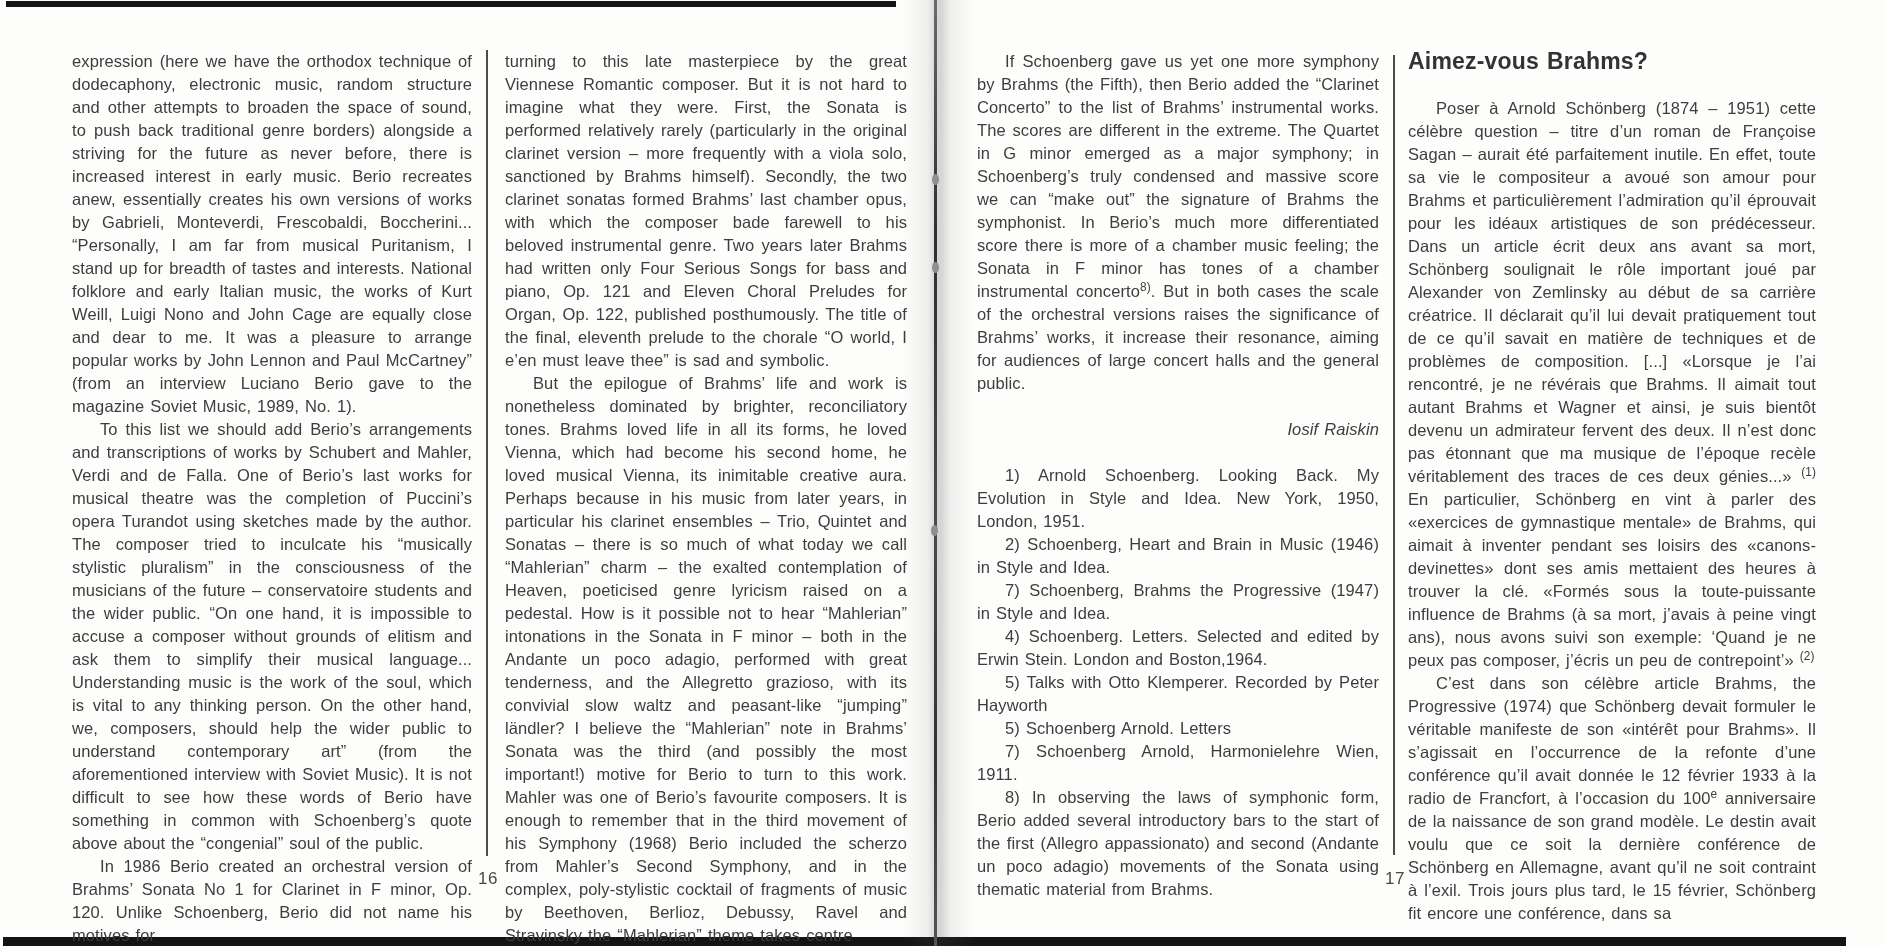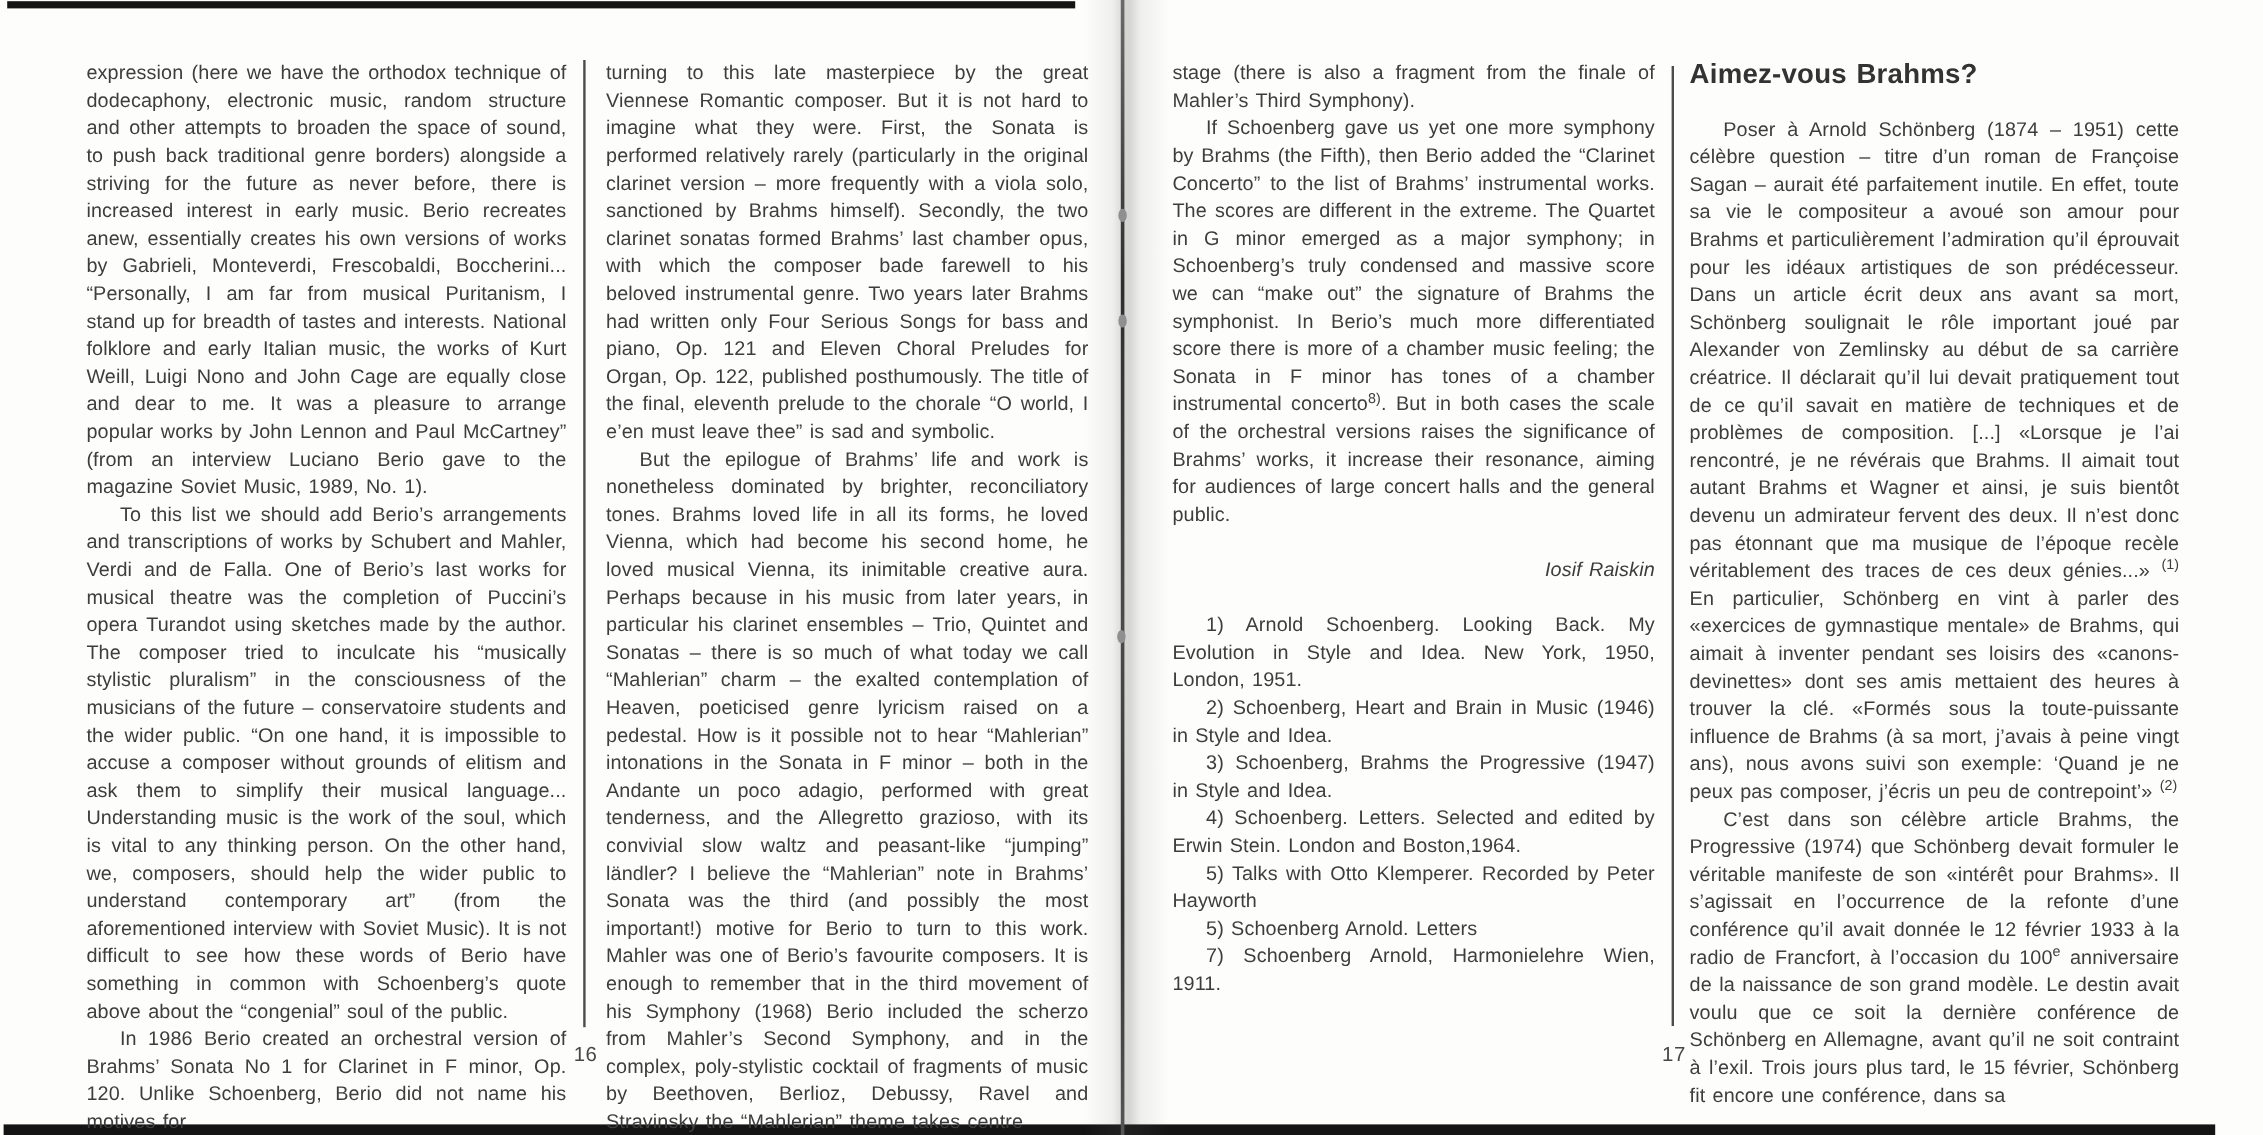--- a/index.html
+++ b/index.html
@@ -83,30 +83,30 @@
   <div class="divider divider-left"></div>
   <div class="col col-l2">
       <div class="block p"><span>turning to this late masterpiece by the great Viennese Romantic composer. But it is not hard to imagine what they were. First, the Sonata is performed relatively rarely (particularly in the original clarinet version – more frequently with a viola solo, sanctioned by Brahms himself). Secondly, the two clarinet sonatas formed Brahms’ last chamber opus, with which the composer bade farewell to his beloved instrumental genre. Two years later Brahms had written only Four Serious Songs for bass and piano, Op. 121 and Eleven Choral Preludes for Organ, Op. 122, published posthumously. The title of the final, eleventh prelude to the chorale “O world, I e’en must leave thee” is sad and symbolic.</span></div>
       <div class="block p indent"><span>But the epilogue of Brahms’ life and work is nonetheless dominated by brighter, reconciliatory tones. Brahms loved life in all its forms, he loved Vienna, which had become his second home, he loved </span><span class="i">musical Vienna</span><span>, its inimitable creative aura. Perhaps because in his music from later years, in particular his clarinet ensembles – Trio, Quintet and Sonatas – there is so much of what today we call “Mahlerian” charm – the exalted contemplation of Heaven, poeticised genre lyricism raised on a pedestal. How is it possible not to hear “Mahlerian” intonations in the Sonata in F minor – both in the Andante un poco adagio, performed with great tenderness, and the Allegretto grazioso, with its convivial slow waltz and peasant-like “jumping” ländler? I believe the “Mahlerian” note in Brahms’ Sonata was the third (and possibly the most important!) motive for Berio to turn to this work. Mahler was one of Berio’s favourite composers. It is enough to remember that in the third movement of his Symphony (1968) Berio included the scherzo from Mahler’s Second Symphony, and in the complex, poly-stylistic cocktail of fragments of music by Beethoven, Berlioz, Debussy, Ravel and Stravinsky the “Mahlerian” theme takes centre</span></div>
     </div>
   <div class="page-number pn-left">16</div>
 </section>
 
 <section>
   <div class="col col-r1">
-      <div class="block p"><span>stage (there is also a fragment from the finale of Mahler’s Third Symphony).</span></div>
       <div class="block p indent"><span>If Schoenberg gave us yet one more symphony by Brahms (the Fifth), then Berio added the “Clarinet Concerto” to the list of Brahms’ instrumental works. The scores are different in the extreme. The Quartet in G minor emerged as a major symphony; in Schoenberg’s truly condensed and massive score we can “make out” the signature of Brahms the symphonist. In Berio’s much more differentiated score there is more of a chamber music feeling; the Sonata in F minor has tones of a chamber instrumental concerto</span><span class="sup">8)</span><span>. But in both cases the scale of the orchestral versions raises the significance of Brahms’ works, it increase their resonance, aiming for audiences of large concert halls and the general public.</span></div>
       <div class="block signature"><span>Iosif Raiskin</span></div>
       <div class="block p indent"><span>1) Arnold Schoenberg. </span><span class="i">Looking Back. My Evolution</span><span> in </span><span class="i">Style and Idea</span><span>. New York, 1950, London, 1951.</span></div>
       <div class="block p indent"><span>2) Schoenberg, </span><span class="i">Heart and Brain in Music</span><span> (1946) in </span><span class="i">Style and Idea</span><span>.</span></div>
-      <div class="block p indent"><span>3) Schoenberg, </span><span class="i">Brahms the Progressive</span><span> (1947) in </span><span class="i">Style and Idea</span><span>.</span></div>
+      <div class="block p indent"><span>7) Schoenberg, </span><span class="i">Brahms the Progressive</span><span> (1947) in </span><span class="i">Style and Idea</span><span>.</span></div>
       <div class="block p indent"><span>4) Schoenberg. </span><span class="i">Letters</span><span>. Selected and edited by Erwin Stein. London and Boston,1964.</span></div>
       <div class="block p indent"><span>5) Talks with Otto Klemperer. Recorded by Peter Hayworth</span></div>
       <div class="block p indent"><span>5) Schoenberg Arnold. </span><span class="i">Letters</span></div>
       <div class="block p indent"><span>7) Schoenberg Arnold, </span><span class="i">Harmonielehre</span><span> Wien, 1911.</span></div>
+      <div class="block p indent"><span>8) In observing the laws of symphonic form, Berio added several introductory bars to the start of the first (Allegro appassionato) and second (Andante un poco adagio) movements of the Sonata using thematic material from Brahms.</span></div>
     </div>
   <div class="divider divider-right"></div>
   <div class="col col-r2">
       <div class="block heading"><span>Aimez-vous Brahms?</span></div>
       <div class="block p indent"><span>Poser à Arnold Schönberg (1874 – 1951) cette célèbre question – titre d’un roman de Françoise Sagan – aurait été parfaitement inutile. En effet, toute sa vie le compositeur a avoué son amour pour Brahms et particulièrement l’admiration qu’il éprouvait pour les idéaux artistiques de son prédécesseur. Dans un article écrit deux ans avant sa mort, Schönberg soulignait le rôle important joué par Alexander von Zemlinsky au début de sa carrière créatrice. Il déclarait qu’il lui devait pratiquement tout de ce qu’il savait en matière de techniques et de problèmes de composition. [...] «Lorsque je l’ai rencontré, je ne révérais que Brahms. Il aimait tout autant Brahms et Wagner et ainsi, je suis bientôt devenu un admirateur fervent des deux. Il n’est donc pas étonnant que ma musique de l’époque recèle véritablement des traces de ces deux génies...» </span><span class="sup">(1)</span><span> En particulier, Schönberg en vint à parler des «exercices de gymnastique mentale» de Brahms, qui aimait à inventer pendant ses loisirs des «canons-devinettes» dont ses amis mettaient des heures à trouver la clé. «Formés sous la toute-puissante influence de Brahms (à sa mort, j’avais à peine vingt ans), nous avons suivi son exemple: ‘Quand je ne peux pas composer, j’écris un peu de contrepoint’» </span><span class="sup">(2)</span></div>
       <div class="block p indent"><span>C’est dans son célèbre article </span><span class="i">Brahms, the Progressive</span><span> (1974) que Schönberg devait formuler le véritable manifeste de son «intérêt pour Brahms». Il s’agissait en l’occurrence de la refonte d’une conférence qu’il avait donnée le 12 février 1933 à la radio de Francfort, à l’occasion du 100</span><span class="sup">e</span><span> anniversaire de la naissance de son grand modèle. Le destin avait voulu que ce soit la dernière conférence de Schönberg en Allemagne, avant qu’il ne soit contraint à l’exil. Trois jours plus tard, le 15 février, Schönberg fit encore une conférence, dans sa</span></div>
     </div>
   <div class="page-number pn-right">17</div>
 </section>
 

